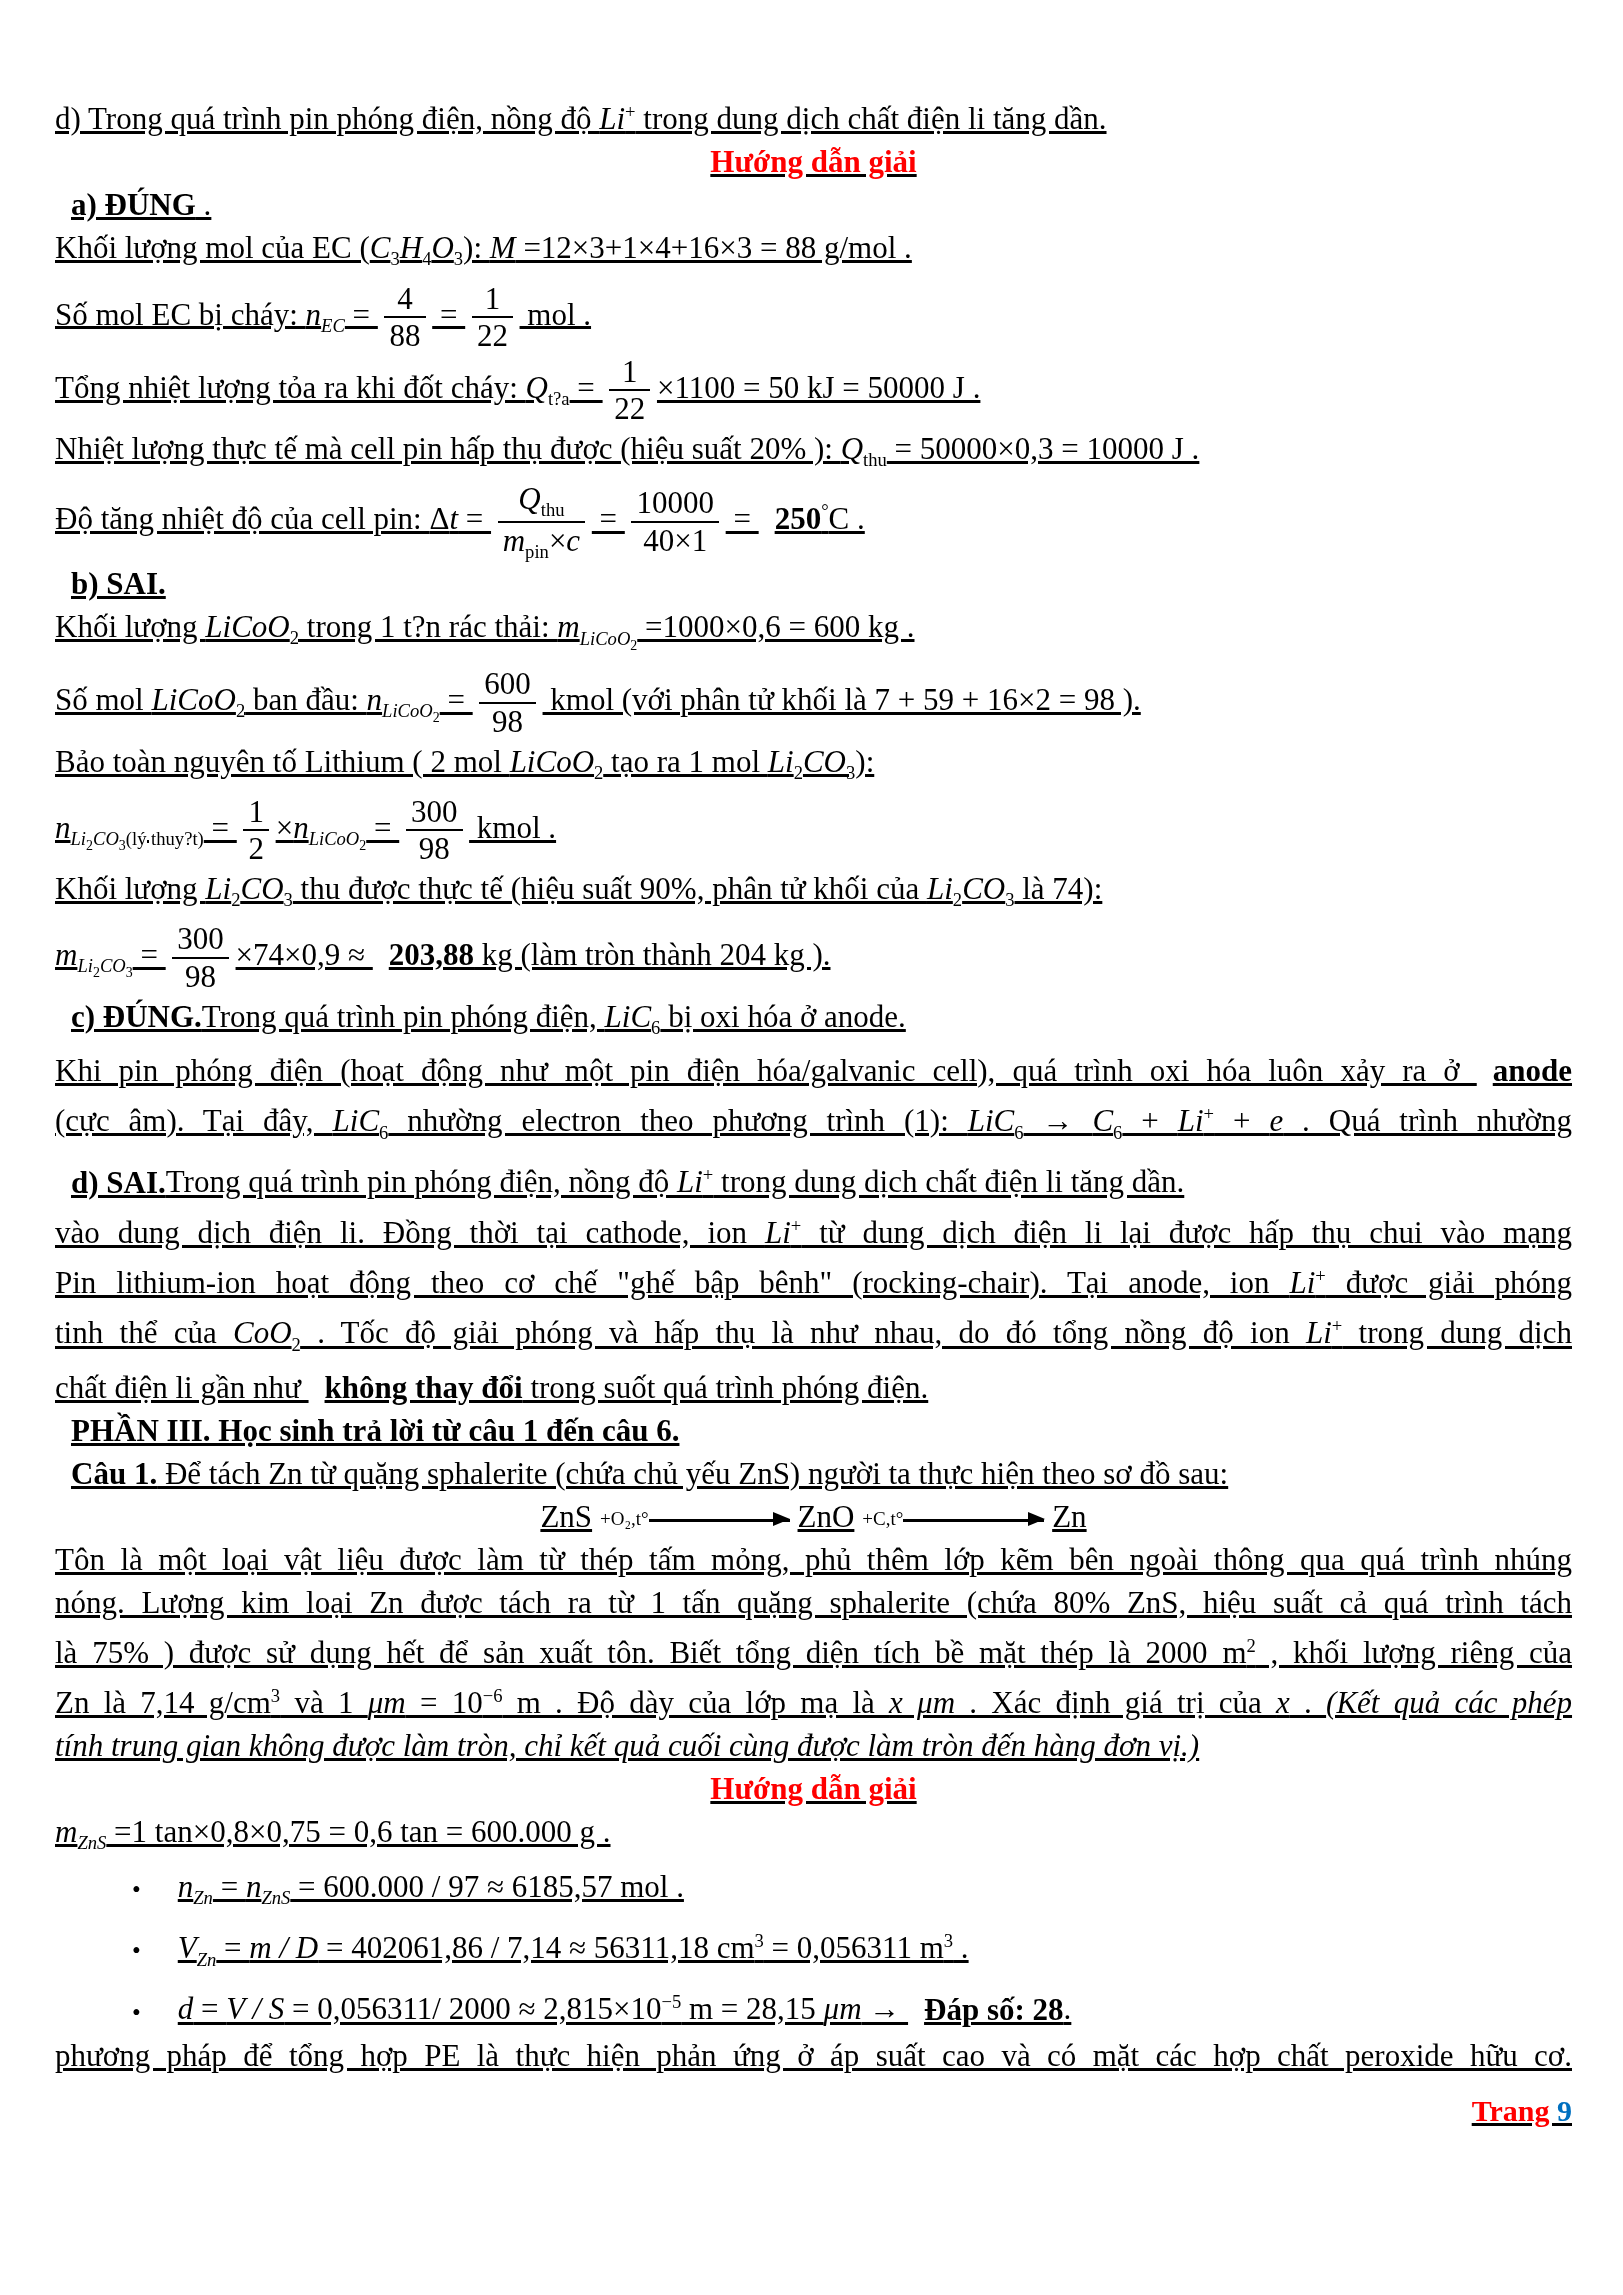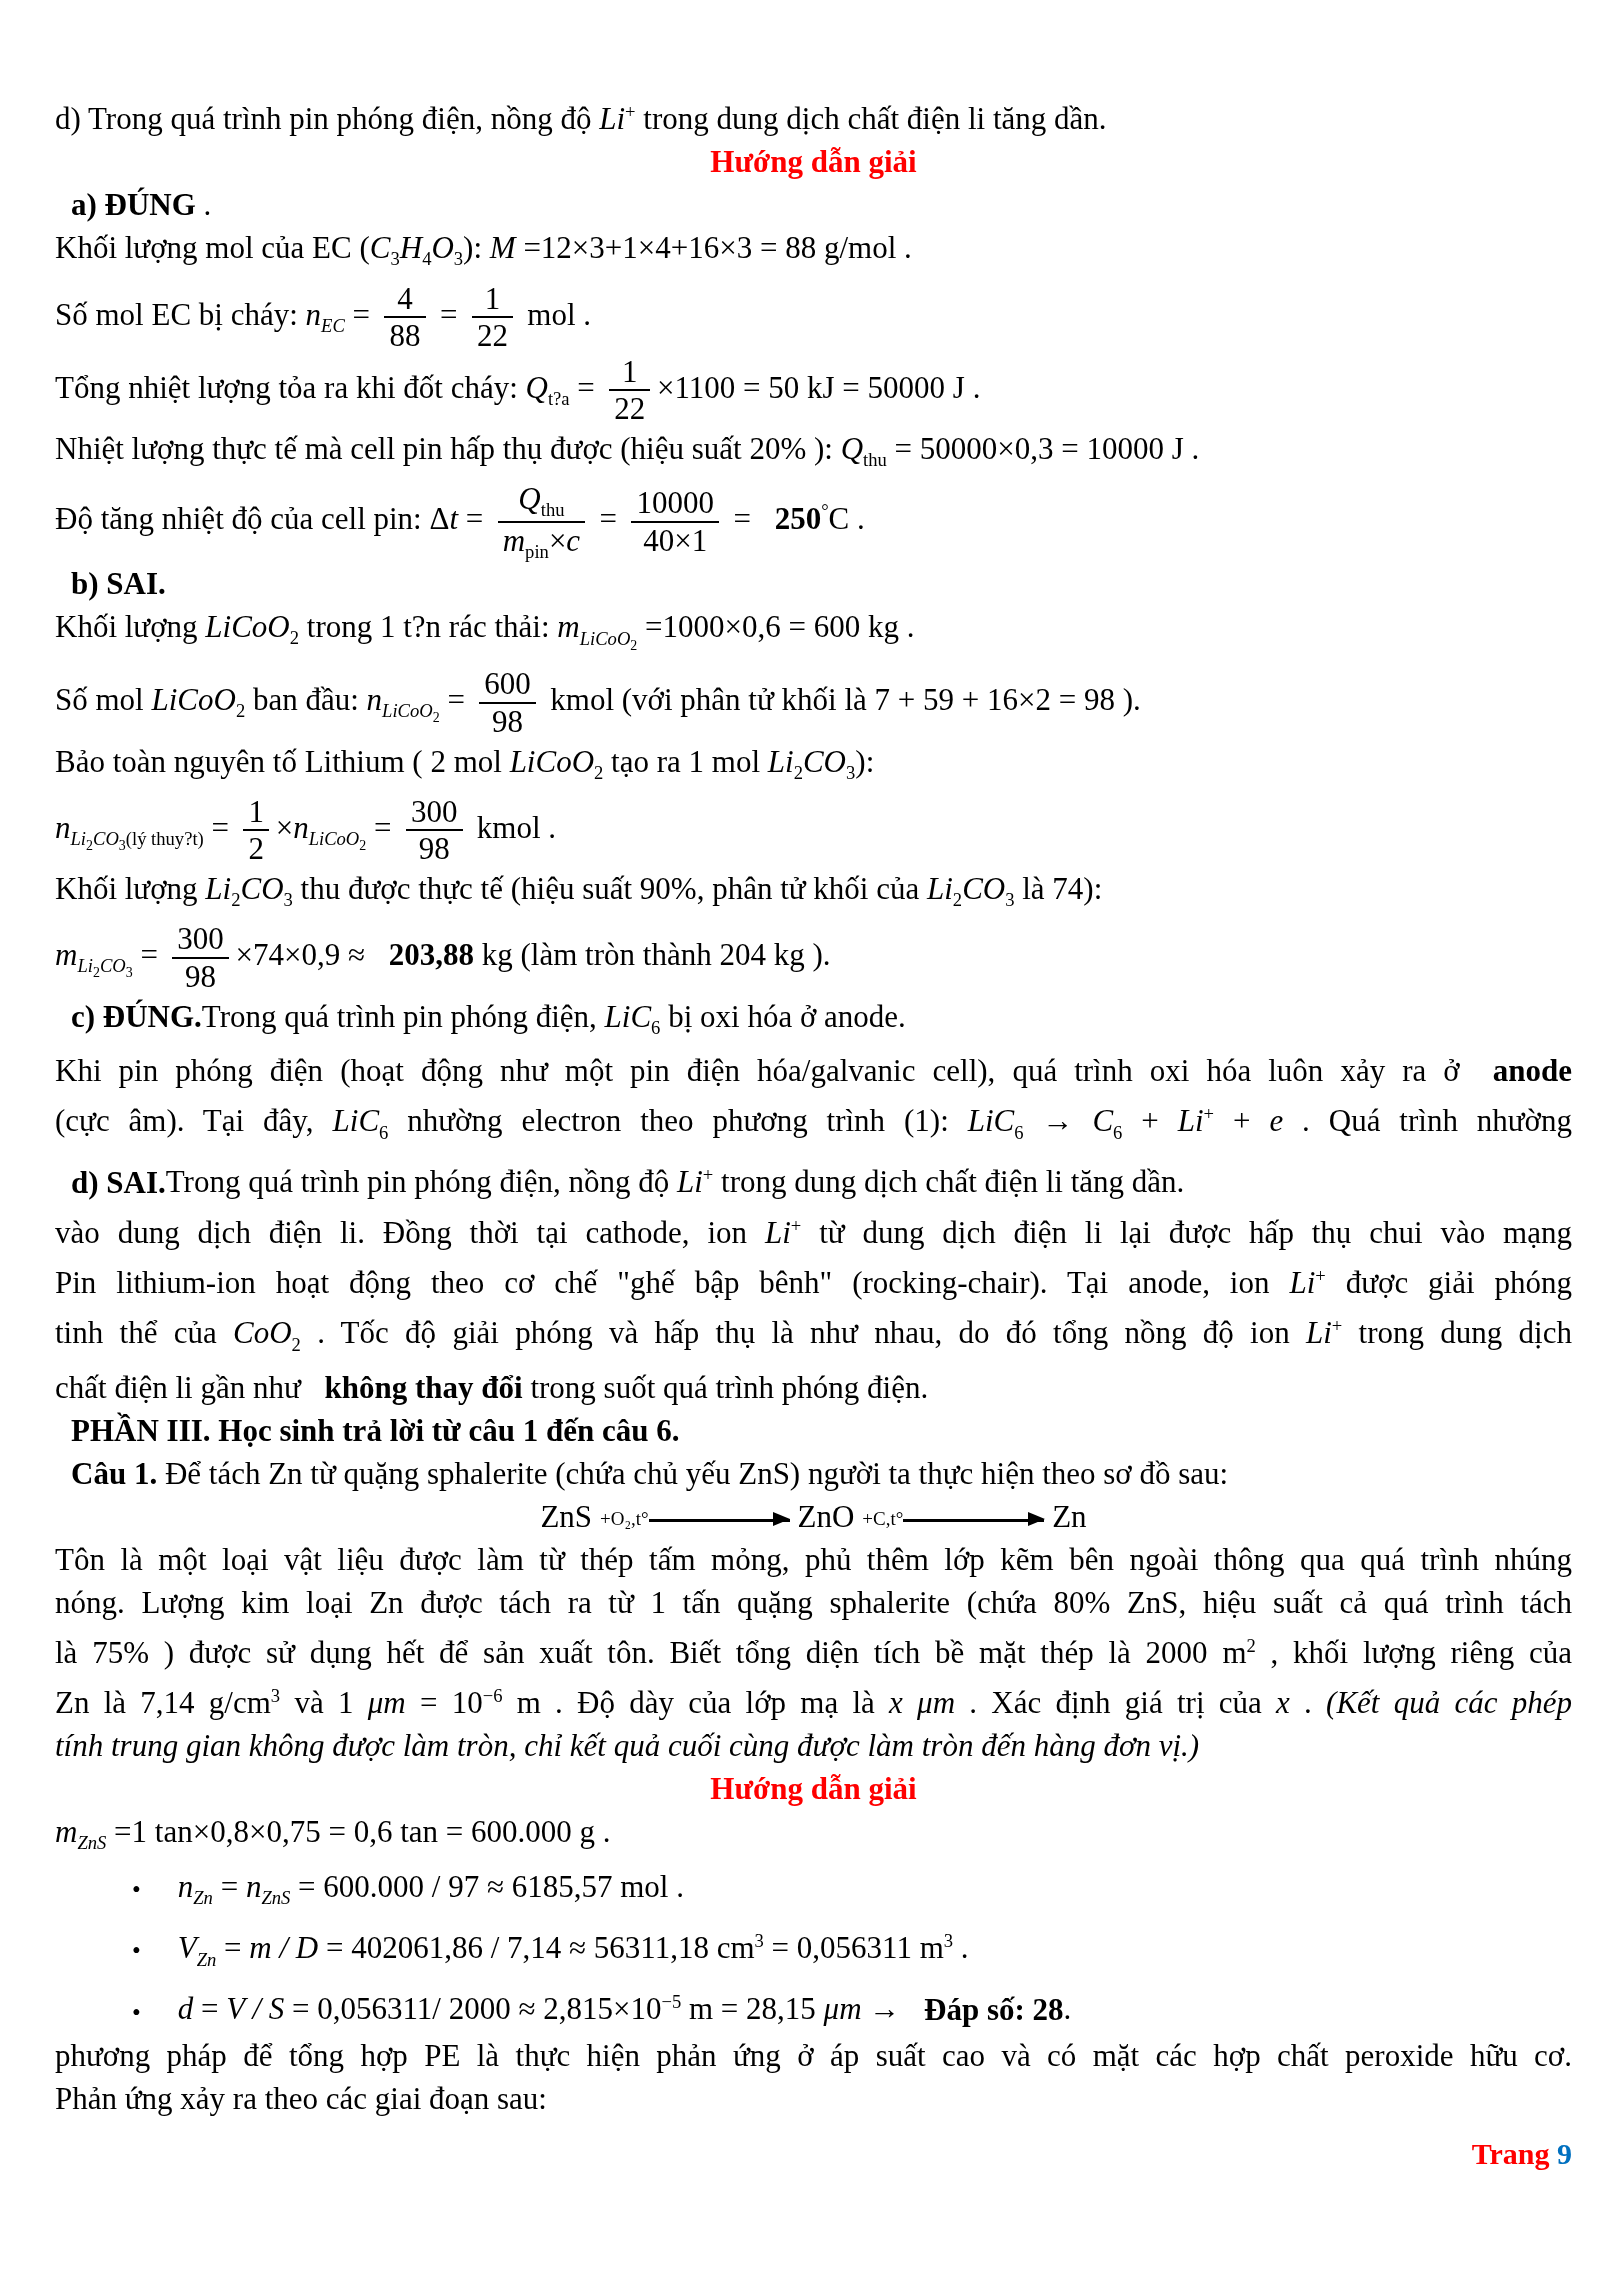--- a/index.html
+++ b/index.html
@@ -1,19 +1,19 @@
 <!DOCTYPE html>
 <html style="font-size:10.5px"><head>
 <meta charset="utf-8">
 <style>
   html,body{margin:0;padding:0;background:#fff;}
   body{width:1623px;height:2295px;overflow:hidden;color:#000;
        font-family:"Liberation Serif","DejaVu Serif",serif;font-size:31px;}
   .page{box-sizing:border-box;width:1623px;height:2295px;position:relative;
-        padding:90px 51px 0 55px;}
+        padding:90px 51px 0 55px;text-decoration:underline;}
   p.ln{margin:0;line-height:43px;}
   .jt{text-align:justify;text-align-last:justify;}
   .ct{text-align:center;}
   .rd{color:#FF0000;font-weight:bold;}
   .b{font-weight:bold;margin-left:16px;}
   .it{font-style:italic;}
   .itl{font-style:italic;}
   sub{font-size:60%;}
   sub sub{font-size:75%;}
   sup{font-size:60%;}
@@ -115,18 +115,17 @@
 <p class="ln bl"><span class="blt">•</span><span class="it">n</span><sub class="it">Zn</sub><span> = </span><span class="it">n</span><sub class="it">ZnS</sub><span> = 600.000 / 97 ≈ 6185,57 mol .</span></p>
 
 
 <p class="ln bl"><span class="blt">•</span><span class="it">V</span><sub class="it">Zn</sub><span> = </span><span class="it">m / D</span><span> = 402061,86 / 7,14 ≈ 56311,18 cm</span><sup>3</sup><span> = 0,056311 m</span><sup>3</sup><span> .</span></p>
 
 <p class="ln bl"><span class="blt">•</span><span class="it">d</span><span> = </span><span class="it">V / S</span><span> = 0,056311/ 2000 ≈ 2,815×10</span><sup>−5</sup><span> m = 28,15 </span><span class="it">μm</span><span> → </span><span class="b">Đáp số: 28</span><span>.</span></p>
 
 
 <p class="ln jt"><span>phương pháp để tổng hợp PE là thực hiện phản ứng ở áp suất cao và có mặt các hợp chất peroxide hữu cơ.</span></p>
 
-<p class="ln"><span>Phản ứng xảy ra theo các giai đoạn sau:</span></p>
 
 <div class="ftr"><span class="lab">Trang </span><span class="num">9</span></div>
 
 </div>
 
 
 </body></html>

